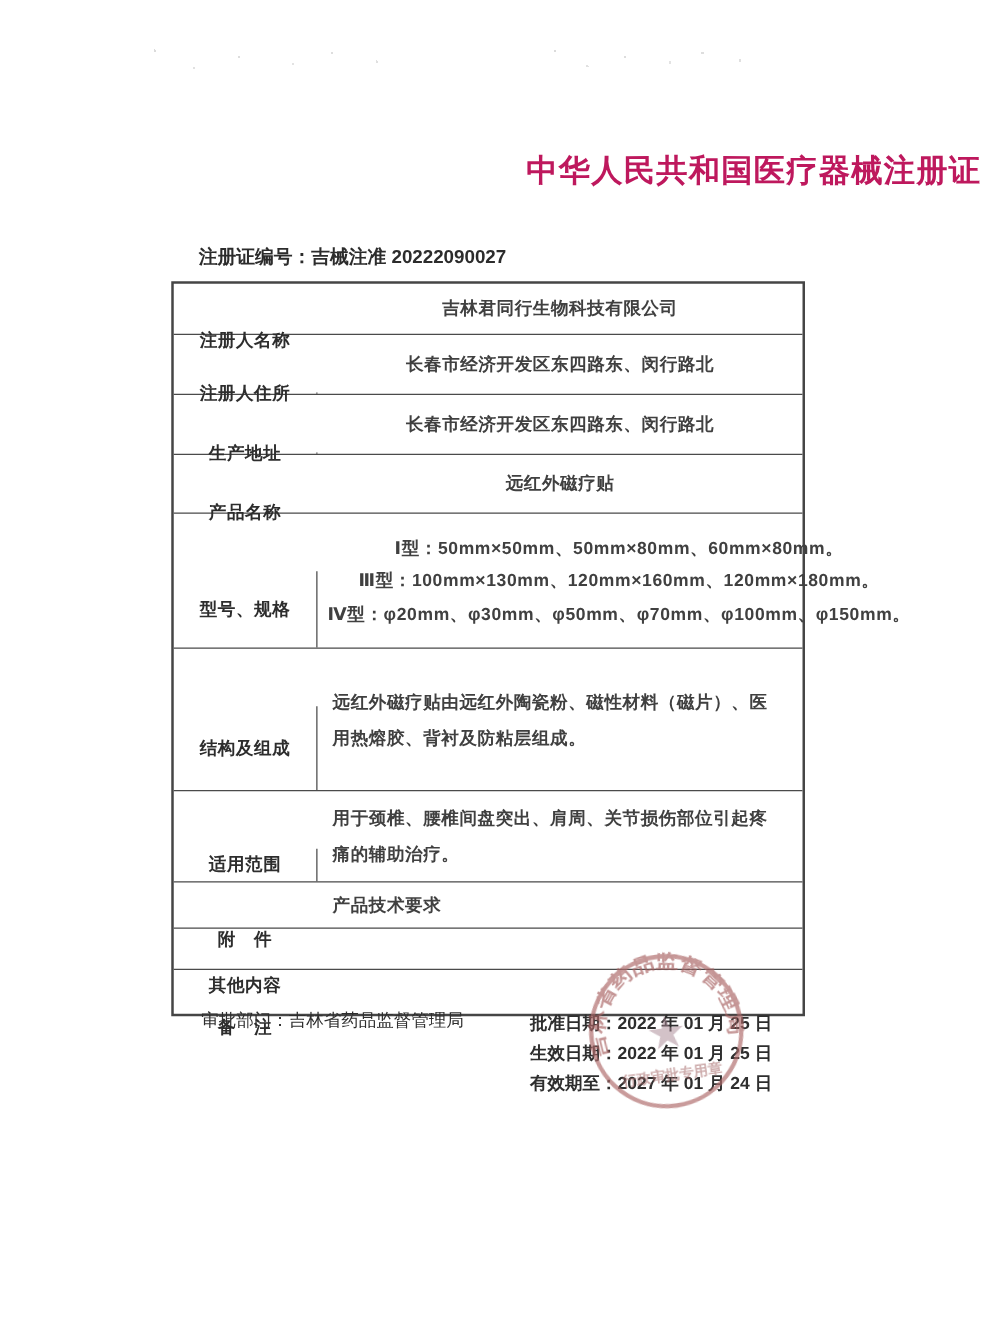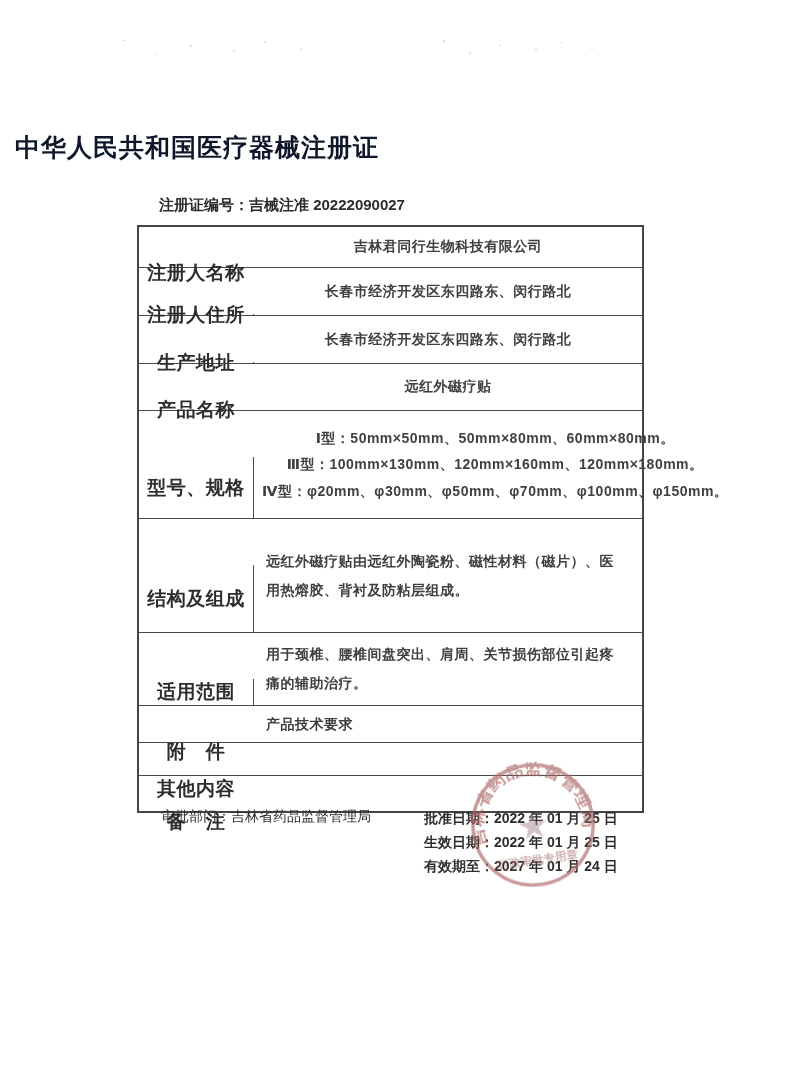--- a/index.html
+++ b/index.html
@@ -18,37 +18,37 @@
       radial-gradient(circle 1px at 40% 45%, #bdbdbd 0 1px, transparent 1px),
       radial-gradient(circle 1px at 58% 60%, #c8c8c8 0 1px, transparent 1px),
       radial-gradient(circle 1px at 71% 35%, #bfbfbf 0 1px, transparent 1px),
       radial-gradient(circle 1px at 86% 55%, #c2c2c2 0 1px, transparent 1px);
     filter:blur(.4px);
   }
   .noise.n1{left:95px;top:30px;width:240px;height:35px;}
   .noise.n2{left:420px;top:32px;width:200px;height:30px;}
 
   .title{
-    position:absolute;left:15px;top:131px;width:770px;text-align:left;
-    font-size:25px;font-weight:bold;color:#0f172a;letter-spacing:1px;
+    position:absolute;left:15px;top:120px;width:770px;text-align:right;
+    font-size:25px;font-weight:bold;color:#be185d;letter-spacing:1px;
   }
   .cert-line{
     position:absolute;left:159px;top:196px;font-size:15px;font-weight:bold;color:#2c2c2c;
   }
 
   .reg-table{
     position:absolute;left:137px;top:225px;width:503px;
     border:2px solid #454545;background:transparent;
   }
   .t-row{display:flex;border-top:1.5px solid #4a4a4a;}
   .t-row:first-child{border-top:none;}
   .cell-label{
     width:114px;flex:0 0 114px;border-right:1.5px solid #4a4a4a;
     display:flex;align-items:center;justify-content:center;
-    font-size:19px;font-weight:bold;color:#2d2d2d;letter-spacing:.5px;text-align:center;margin-top:46px;
+    font-size:14px;font-weight:bold;color:#2d2d2d;letter-spacing:.5px;text-align:center;margin-top:46px;
   }
   .cell-value{
     flex:1;display:flex;align-items:center;justify-content:center;
     font-size:14px;font-weight:bold;color:#404040;padding:0 8px;box-sizing:border-box;
     letter-spacing:.5px;
   }
   .cell-value.left{justify-content:flex-start;text-align:left;line-height:29px;padding-left:12px;padding-right:14px;}
   .cell-value.col{flex-direction:column;justify-content:center;align-items:center;gap:0;}
   .spec-line{line-height:26.5px;white-space:nowrap;}
   .r0{height:40px;} .r1{height:47px;justify-content:space-between;} .r2{height:47px;} .r3{height:46px;}

